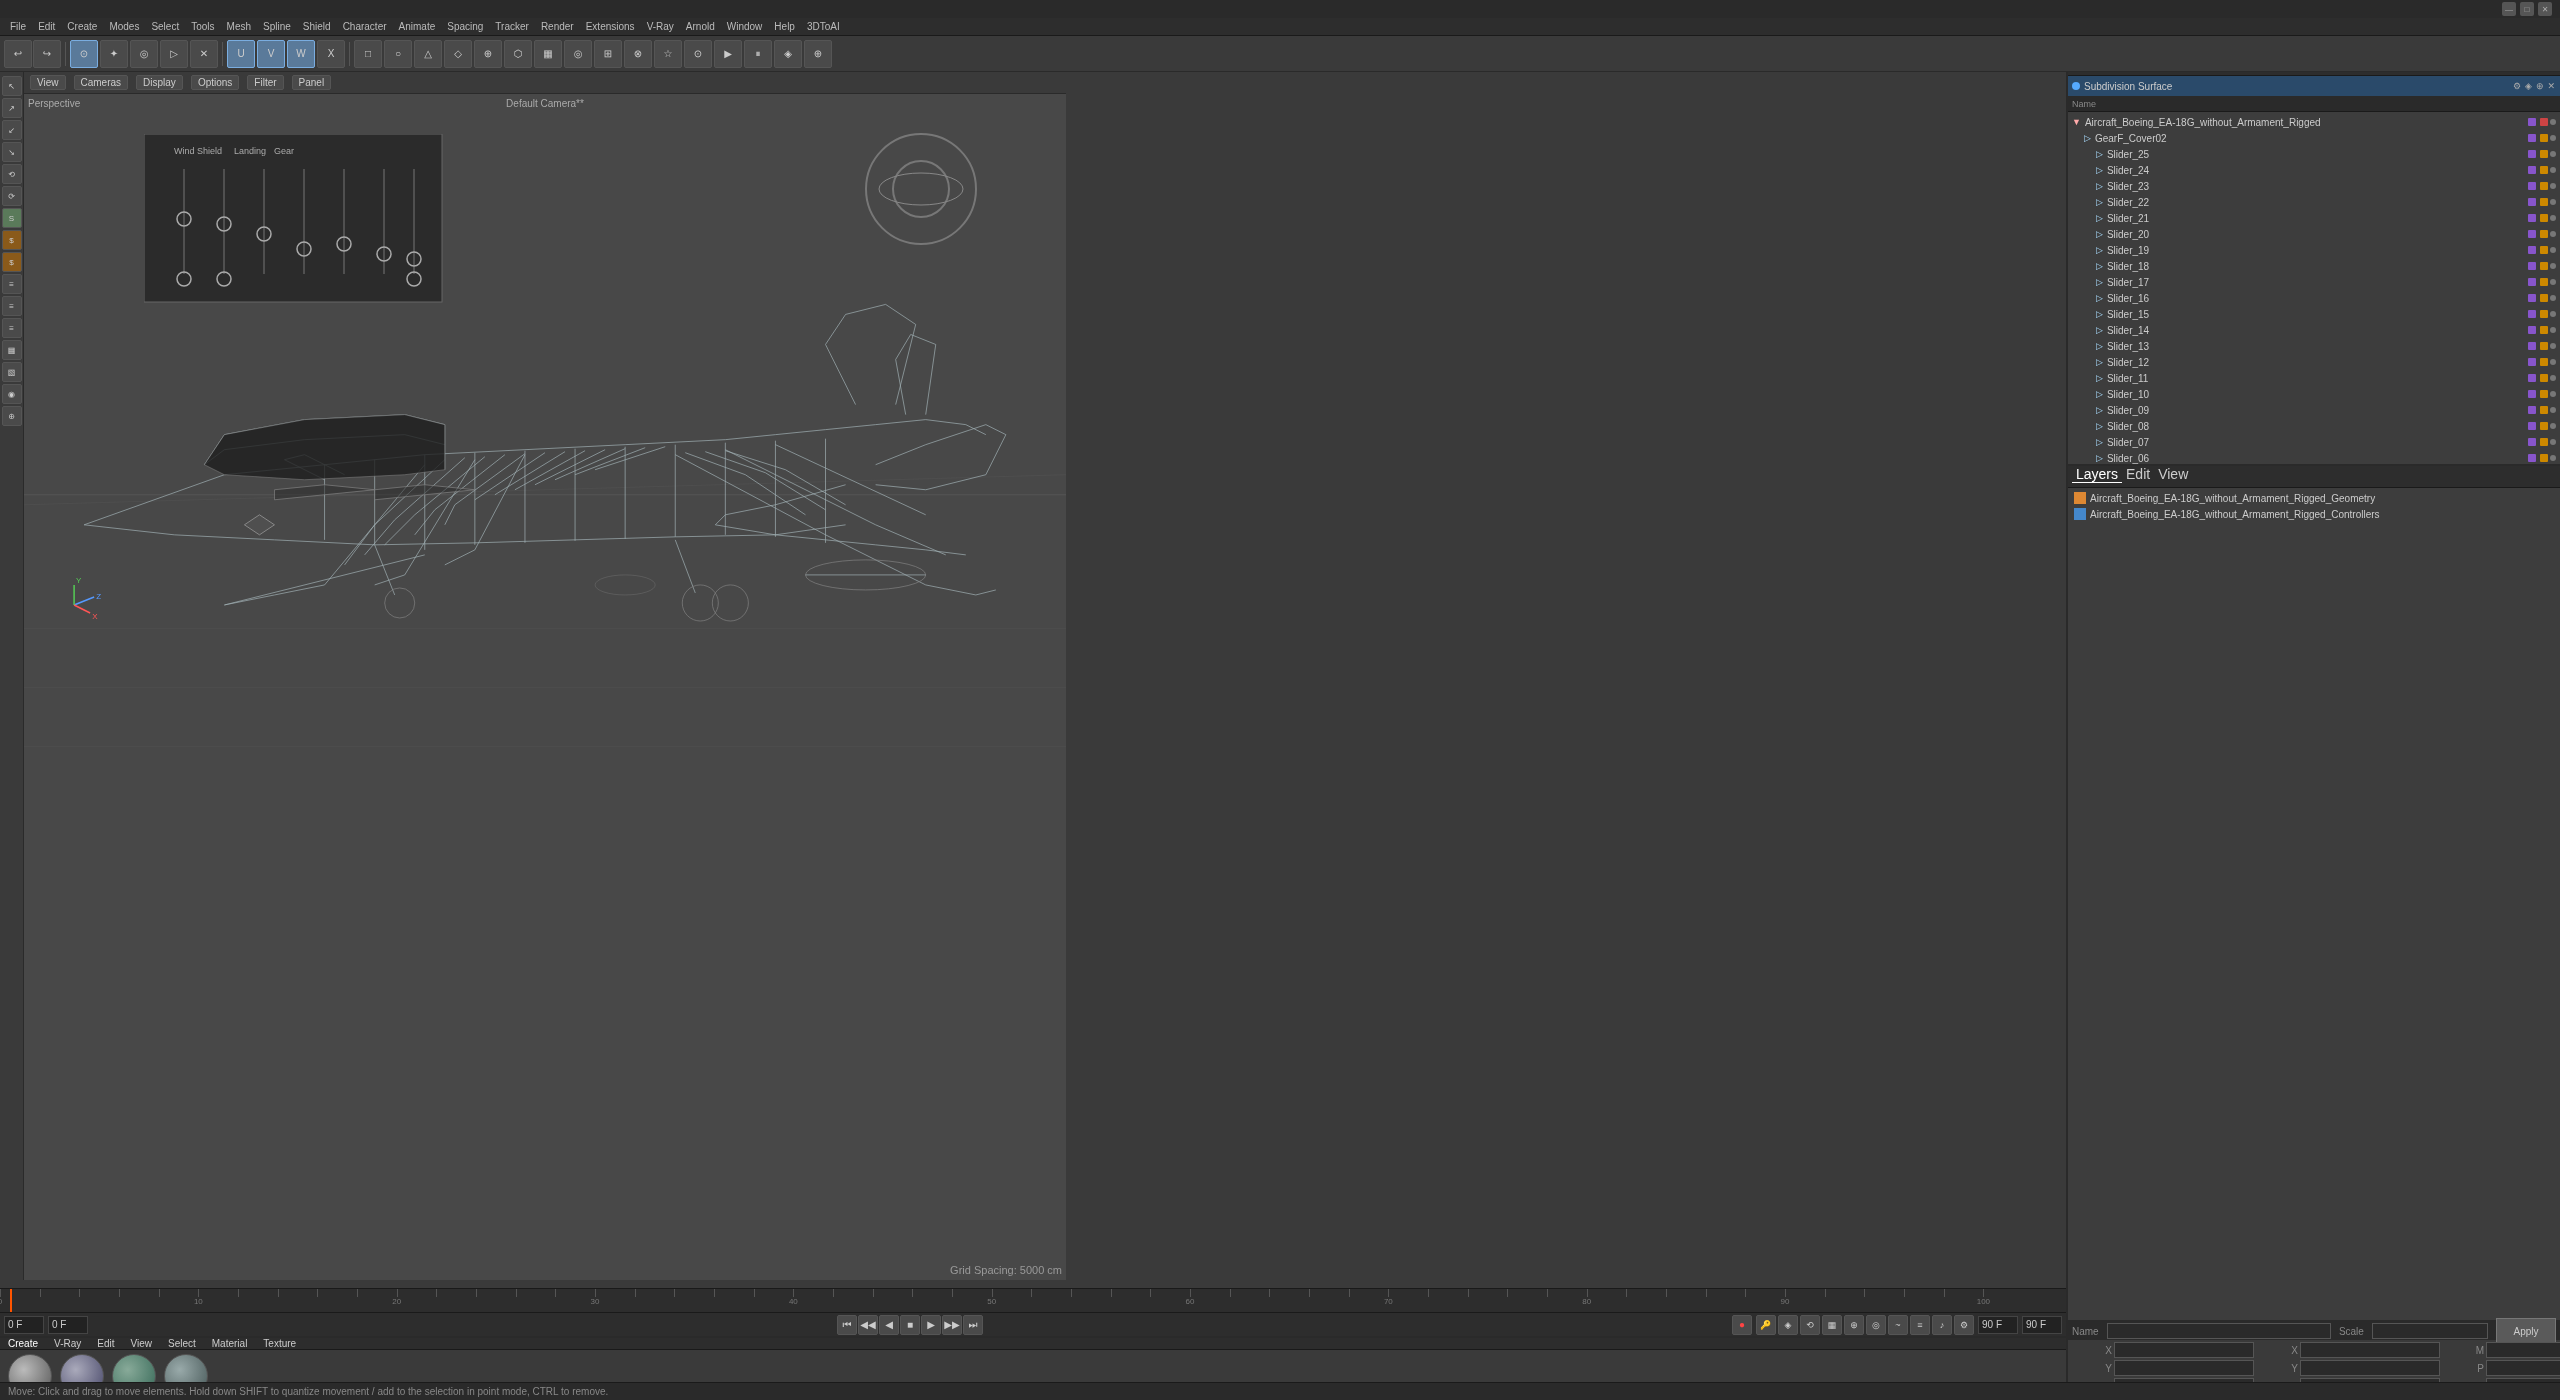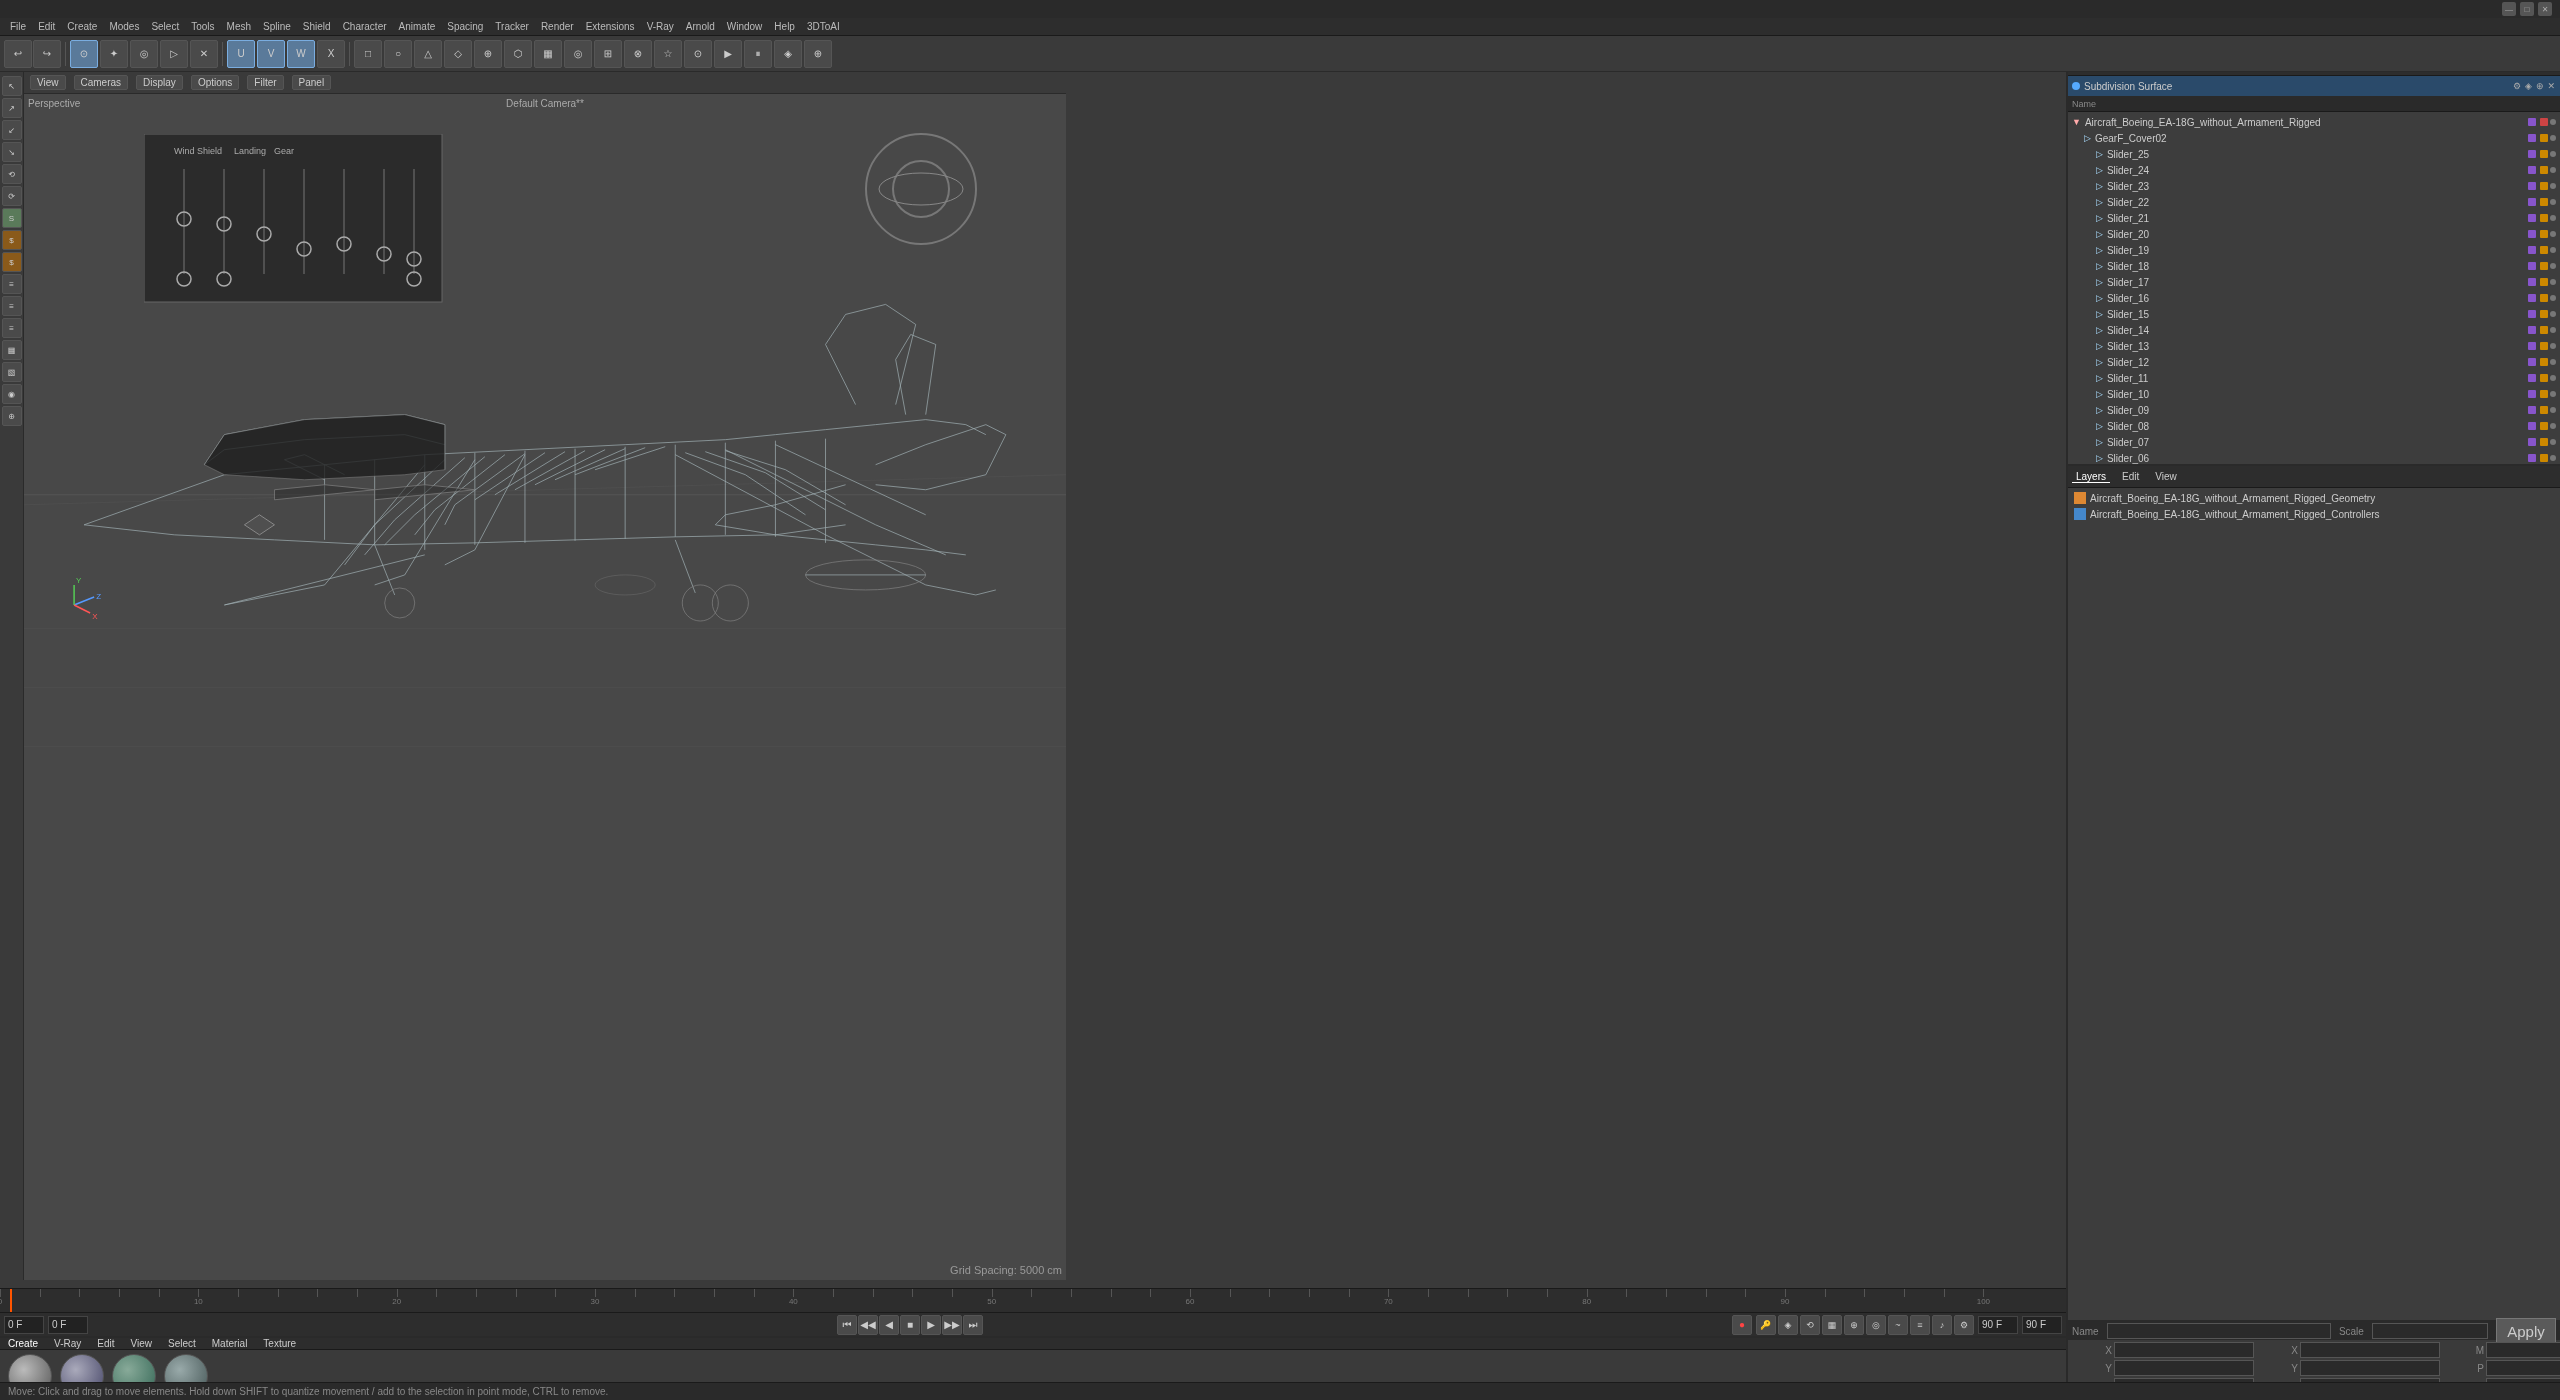--- a/index.html
+++ b/index.html
@@ -251,25 +251,24 @@
     #obj-manager-bottom {
       flex: 1;
       display: flex;
       flex-direction: column;
       overflow: hidden;
     }
     #layers-toolbar {
       height: 22px;
       background: #2d2d2d;
       display: flex;
-      align-items: center;
+      align-items: flex-start;
       padding: 0 4px;
-      gap: 8px;
       border-bottom: 1px solid #1a1a1a;
-      font-size: 10px;
+      font-size: 14px;
     }
     .layers-tab { cursor: pointer; color: #ccc; padding: 0 4px; }
     .layers-tab.active { color: #fff; border-bottom: 1px solid #fff; }
     #layers-content {
       flex: 1;
       background: #3d3d3d;
       padding: 2px;
       overflow-y: auto;
     }
     .layer-row {
@@ -321,21 +320,21 @@
       display: flex;
       align-items: center;
       gap: 4px;
     }
     .coord-section { display: flex; align-items: center; gap: 2px; flex: 1; }
     .coord-apply-btn {
       width: 60px; height: 26px;
       background: #5a5a5a;
       border: 1px solid #777;
       color: #ccc;
-      font-size: 15px;
+      font-size: 10px;
       cursor: pointer;
       display: flex; align-items: center; justify-content: center;
     }
 
     
     #timeline {
       position: absolute;
       bottom: 88px;
       left: 0;
       right: 494px;

